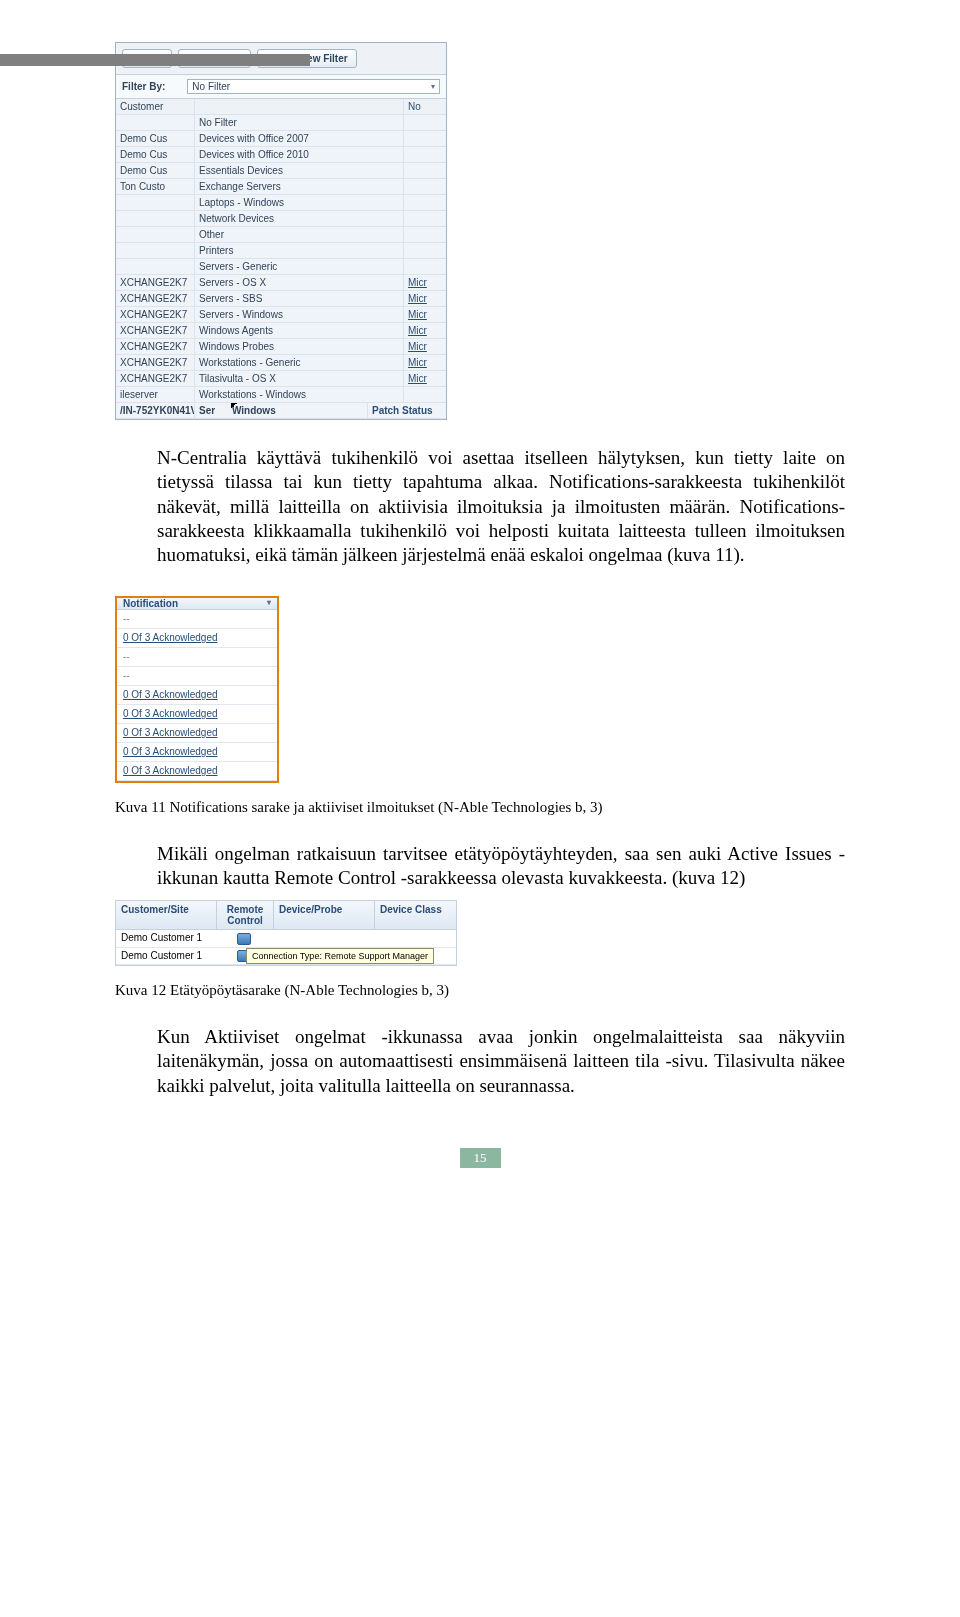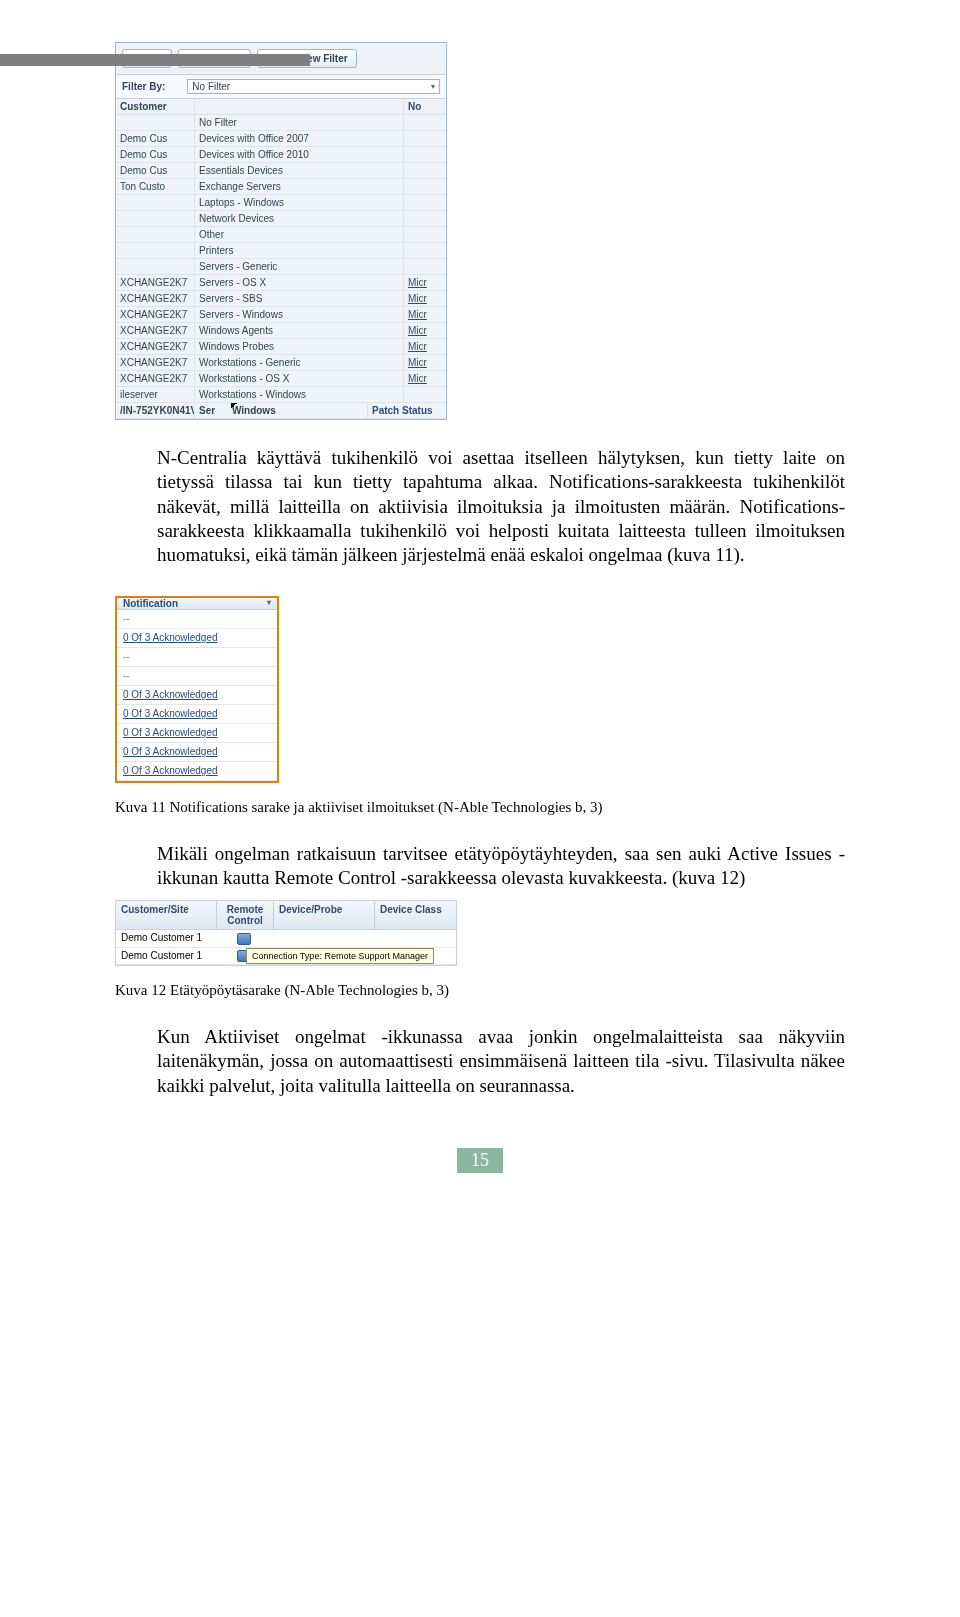--- a/index.html
+++ b/index.html
@@ -208,21 +208,21 @@
   }
   .para.indent { margin-left: 42px; }
   .pagenum-wrap {
     text-align: center;
     margin-top: 50px;
   }
   .pagenum {
     display: inline-block;
     background: #8bb6a0;
     color: #fff;
-    font-size: 18px;
+    font-size: 13px;
     padding: 2px 14px;
   }
 </style>
 </head>
 <body>
 
 <div class="page">
   <div class="top-bar"></div>
 
   <div class="fig10">
@@ -234,21 +234,21 @@
       <div class="btn">Reset Filter</div>
       <div class="btn">Create New Filter</div>
     </div>
     <div class="filter-row">
       <span class="lbl">Filter By:</span>
       <div class="sel">
         <span>No Filter</span>
         <span class="chev">▾</span>
       </div>
     </div>
-    <div class="row" style="font-weight:bold;background:#eef2f6;">
+    <div class="row" style="font-weight:normal;background:#eef2f6;">
       <div class="col-cust">Customer</div>
       <div class="col-dev"></div>
       <div class="col-rt" style="text-decoration:none;">No</div>
     </div>
     <div id="fig10-rows">
         <div class="row">
           <div class="col-cust"></div>
           <div class="col-dev">No Filter</div>
           <div class="col-rt"></div>
         </div>
@@ -322,21 +322,21 @@
           <div class="col-dev">Windows Probes</div>
           <div class="col-rt">Micr</div>
         </div>
         <div class="row">
           <div class="col-cust">XCHANGE2K7</div>
           <div class="col-dev">Workstations - Generic</div>
           <div class="col-rt">Micr</div>
         </div>
         <div class="row">
           <div class="col-cust">XCHANGE2K7</div>
-          <div class="col-dev">Workstations - OS X</div>
+          <div class="col-dev">Tilasivulta - OS X</div>
           <div class="col-rt">Micr</div>
         </div>
         <div class="row">
           <div class="col-cust">ileserver</div>
           <div class="col-dev">Workstations - Windows</div>
           <div class="col-rt"></div>
         </div>
       </div>
     <div class="row" style="font-weight:bold;">
       <div class="col-cust">/IN-752YK0N41VM</div>

